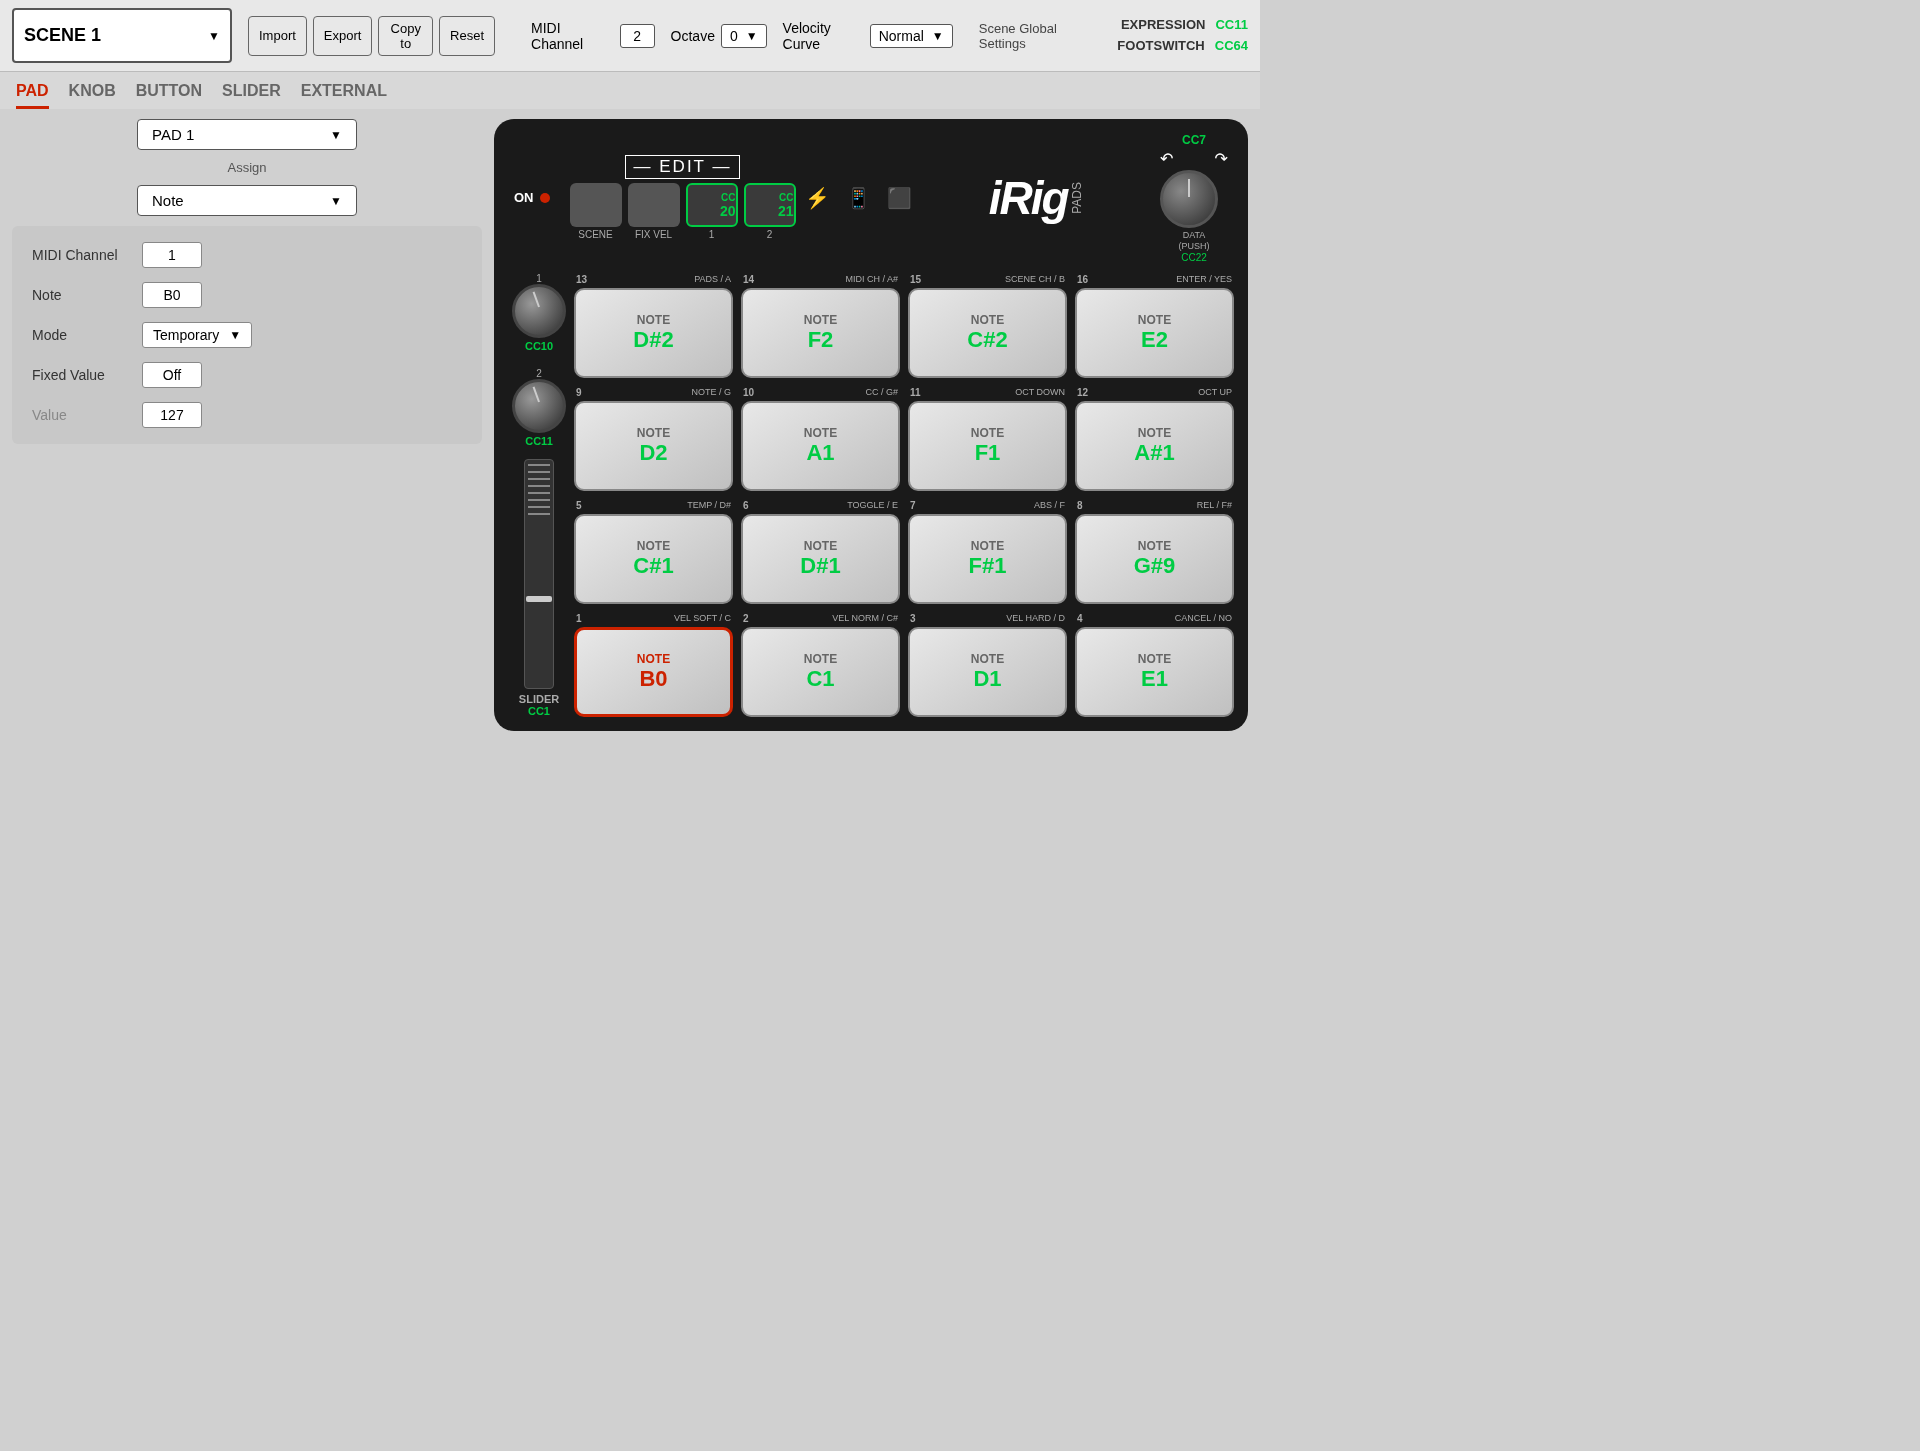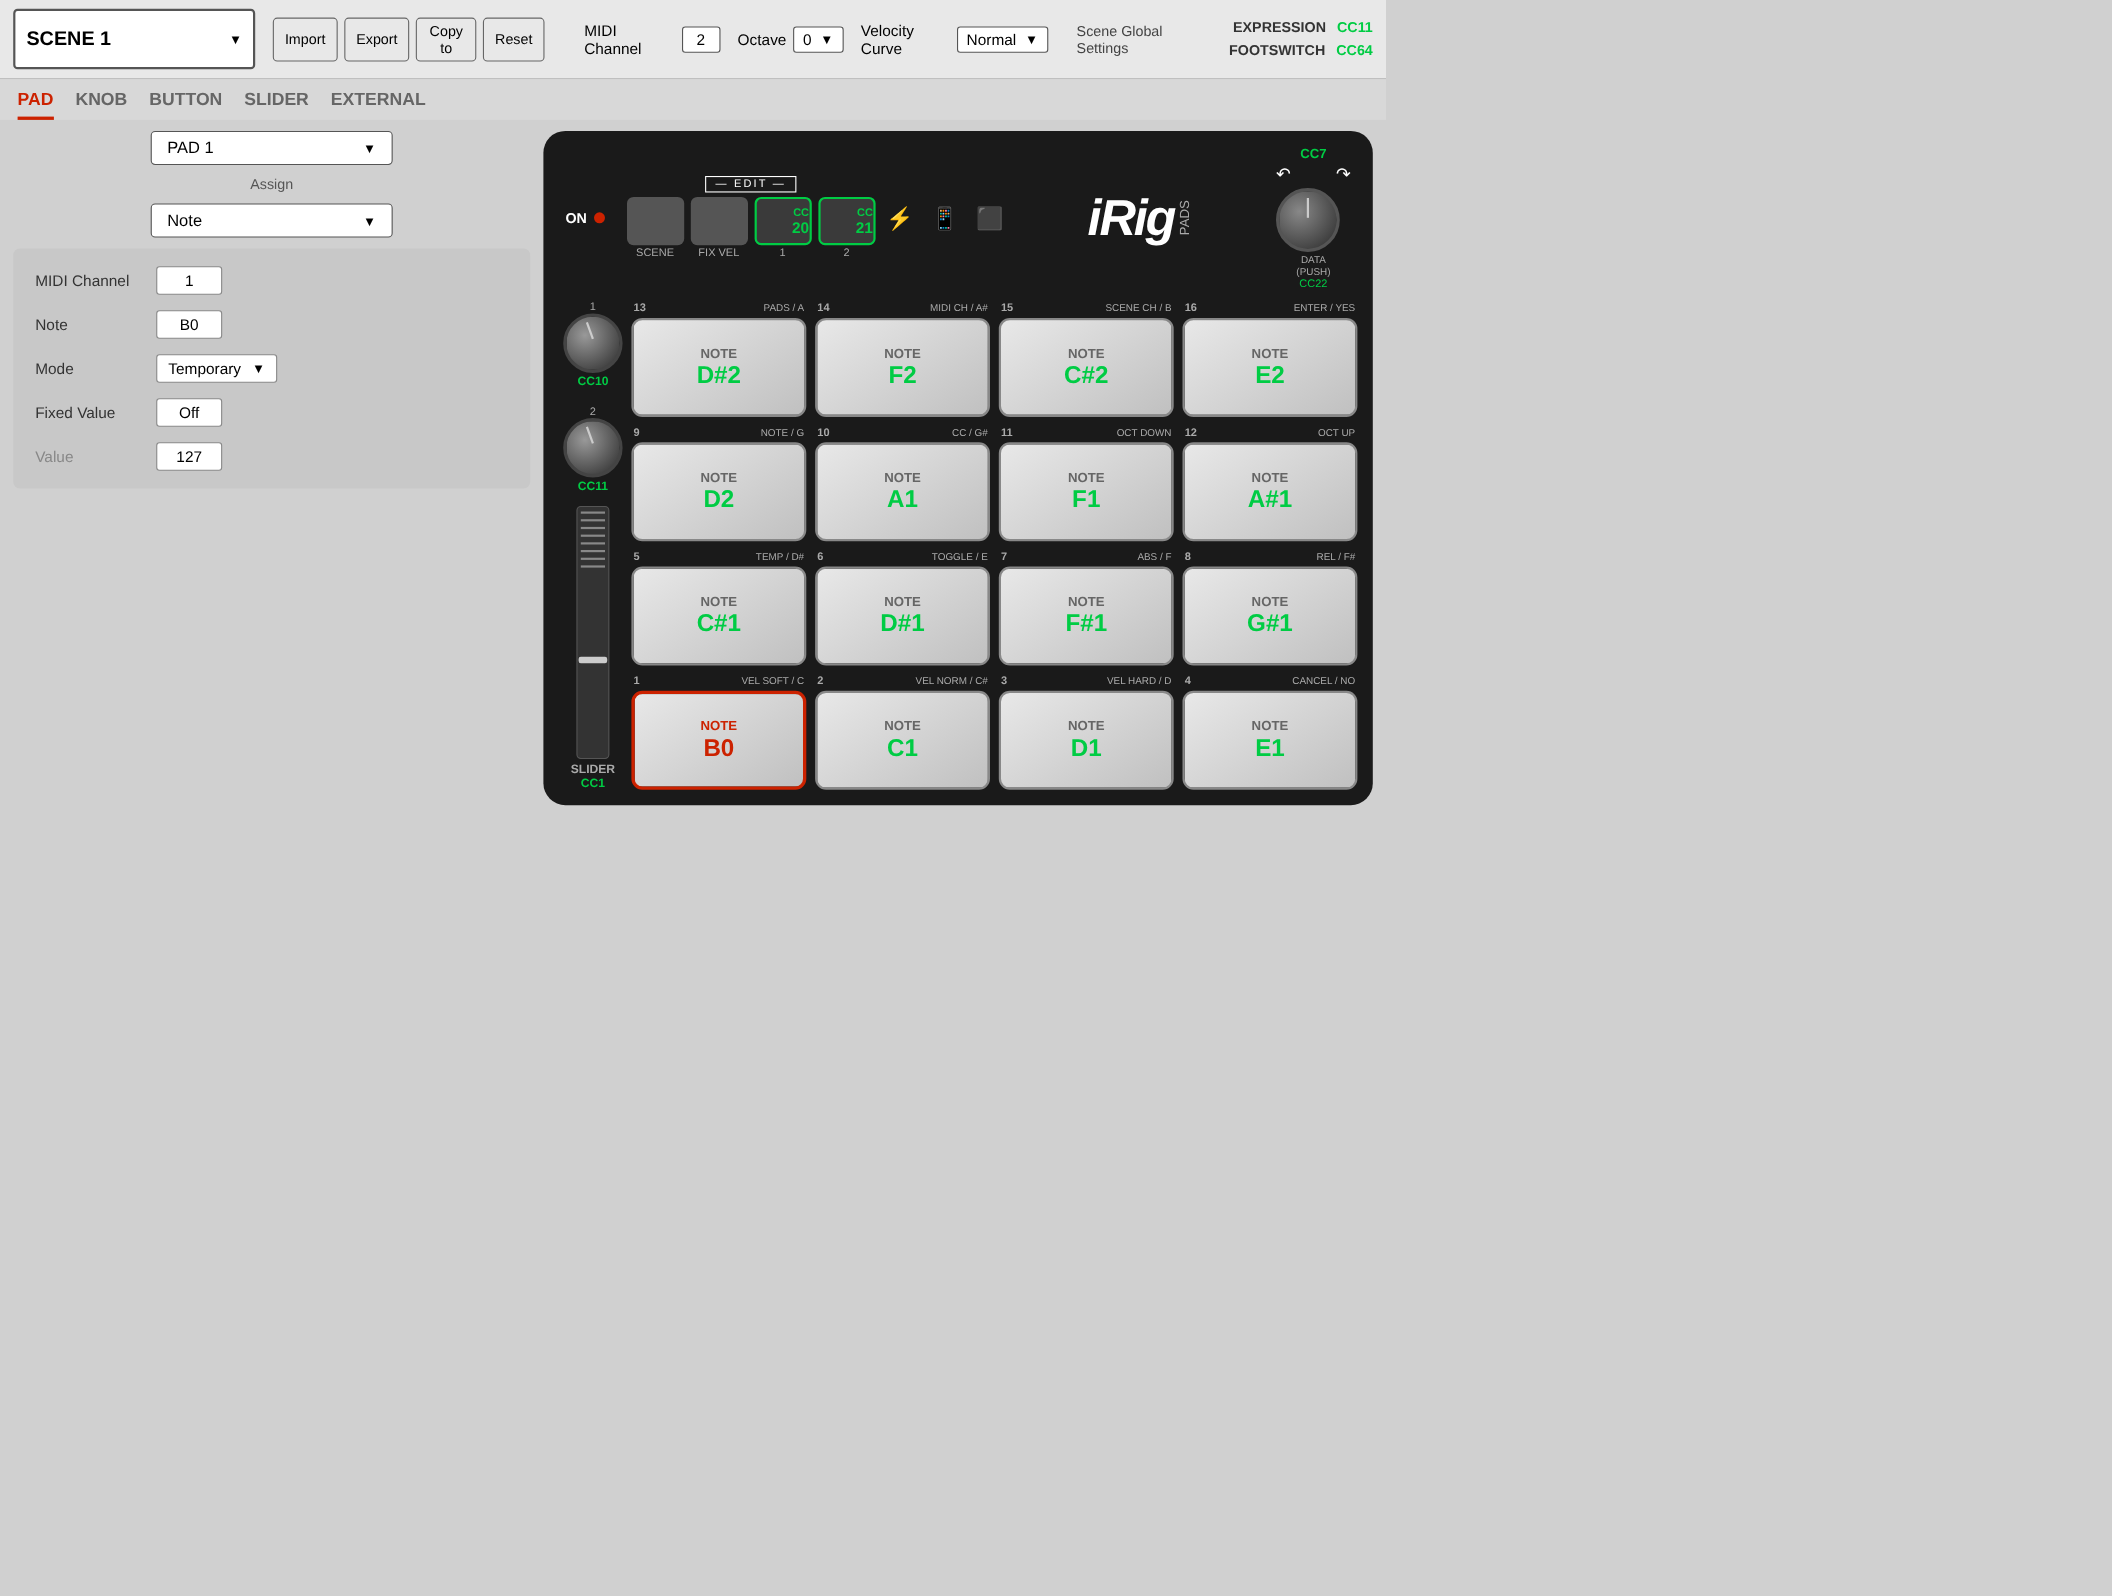--- a/index.html
+++ b/index.html
@@ -239,21 +239,21 @@
       position: relative;
     }
     .edit-section {
       display: flex;
       flex-direction: column;
       align-items: center;
       gap: 4px;
     }
     .edit-label {
       color: white;
-      font-size: 10px;
+      font-size: 17px;
       border: 1px solid white;
       padding: 1px 8px;
       letter-spacing: 2px;
     }
     .edit-btns {
       display: flex;
       gap: 6px;
     }
     .edit-btn {
       width: 52px;
@@ -825,21 +825,21 @@
                 <div class="pad-note-val">F#1</div>
               </div>
             </div>
             <div class="pad-cell">
               <div class="pad-meta">
                 <span class="pad-num">8</span>
                 <span class="pad-func">REL / F#</span>
               </div>
               <div class="pad-btn">
                 <div class="pad-note-type" style="color: rgb(102, 102, 102);">NOTE</div>
-                <div class="pad-note-val">G#1</div>
+                <div class="pad-note-val">G#9</div>
               </div>
             </div>
             <div class="pad-cell">
               <div class="pad-meta">
                 <span class="pad-num">1</span>
                 <span class="pad-func">VEL SOFT / C</span>
               </div>
               <div class="pad-btn selected">
                 <div class="pad-note-type" style="color: rgb(204, 34, 0);">NOTE</div>
                 <div class="pad-note-val" style="color: rgb(204, 34, 0);">B0</div>

